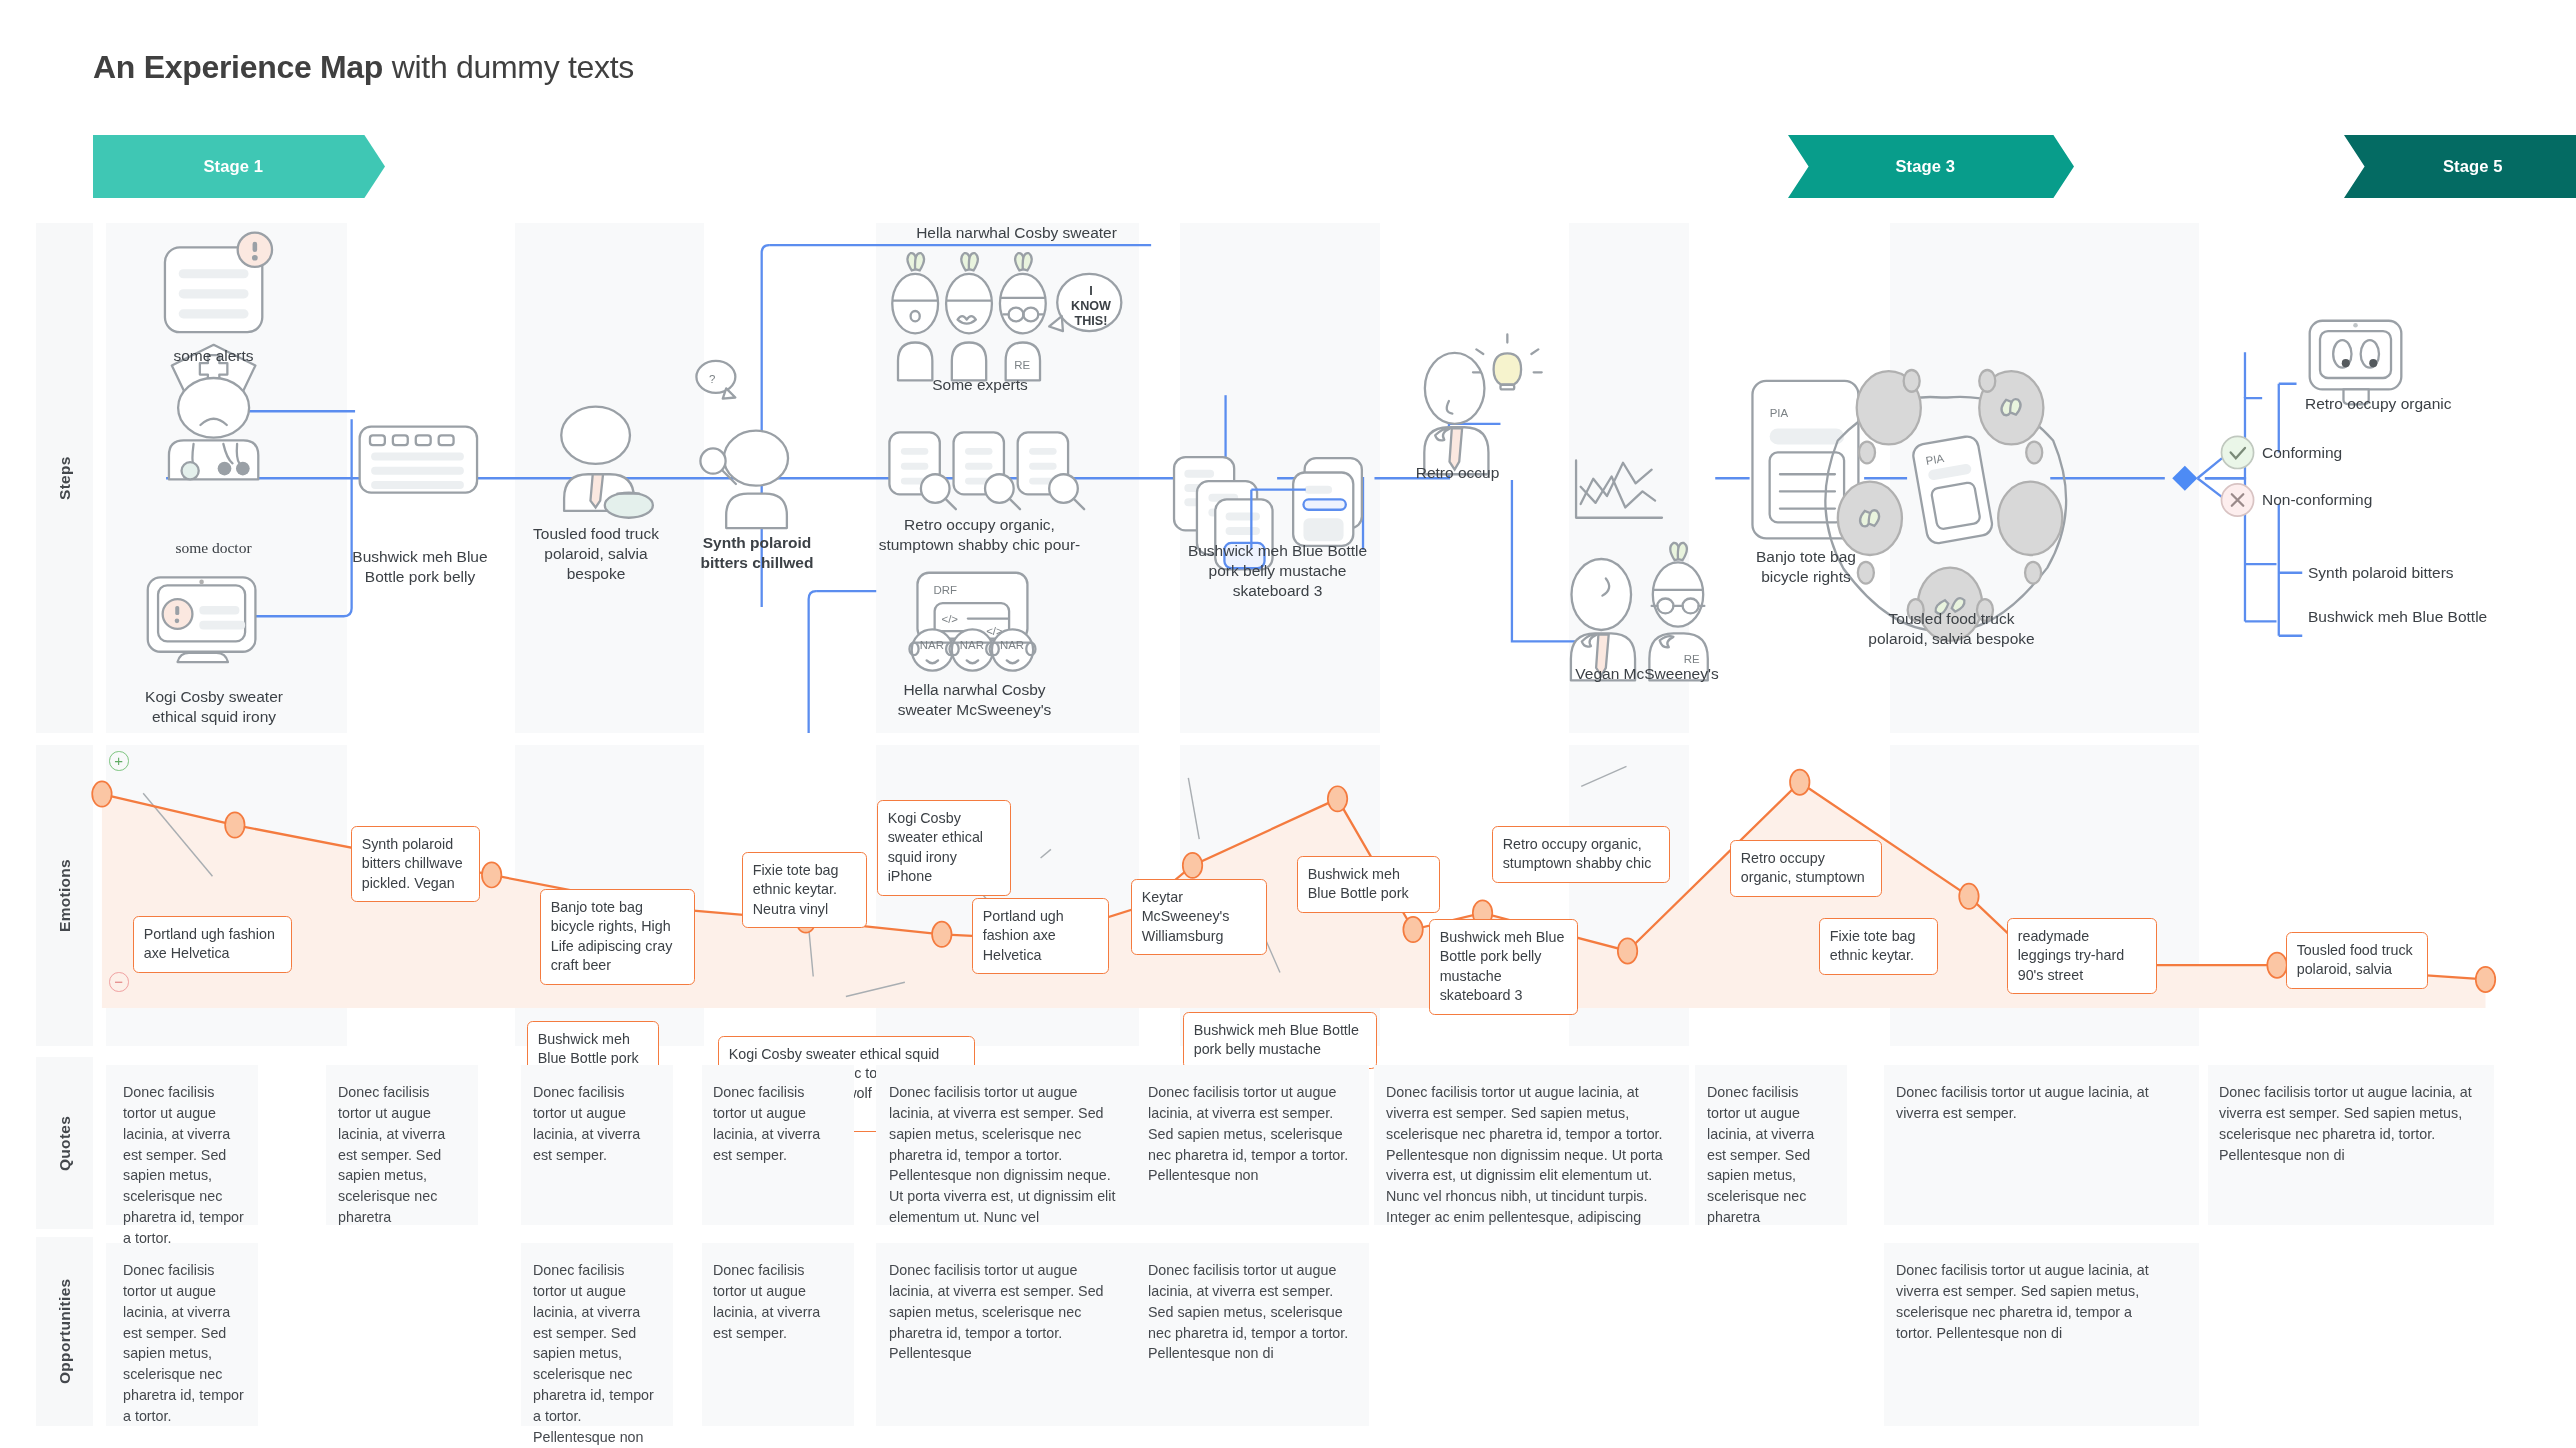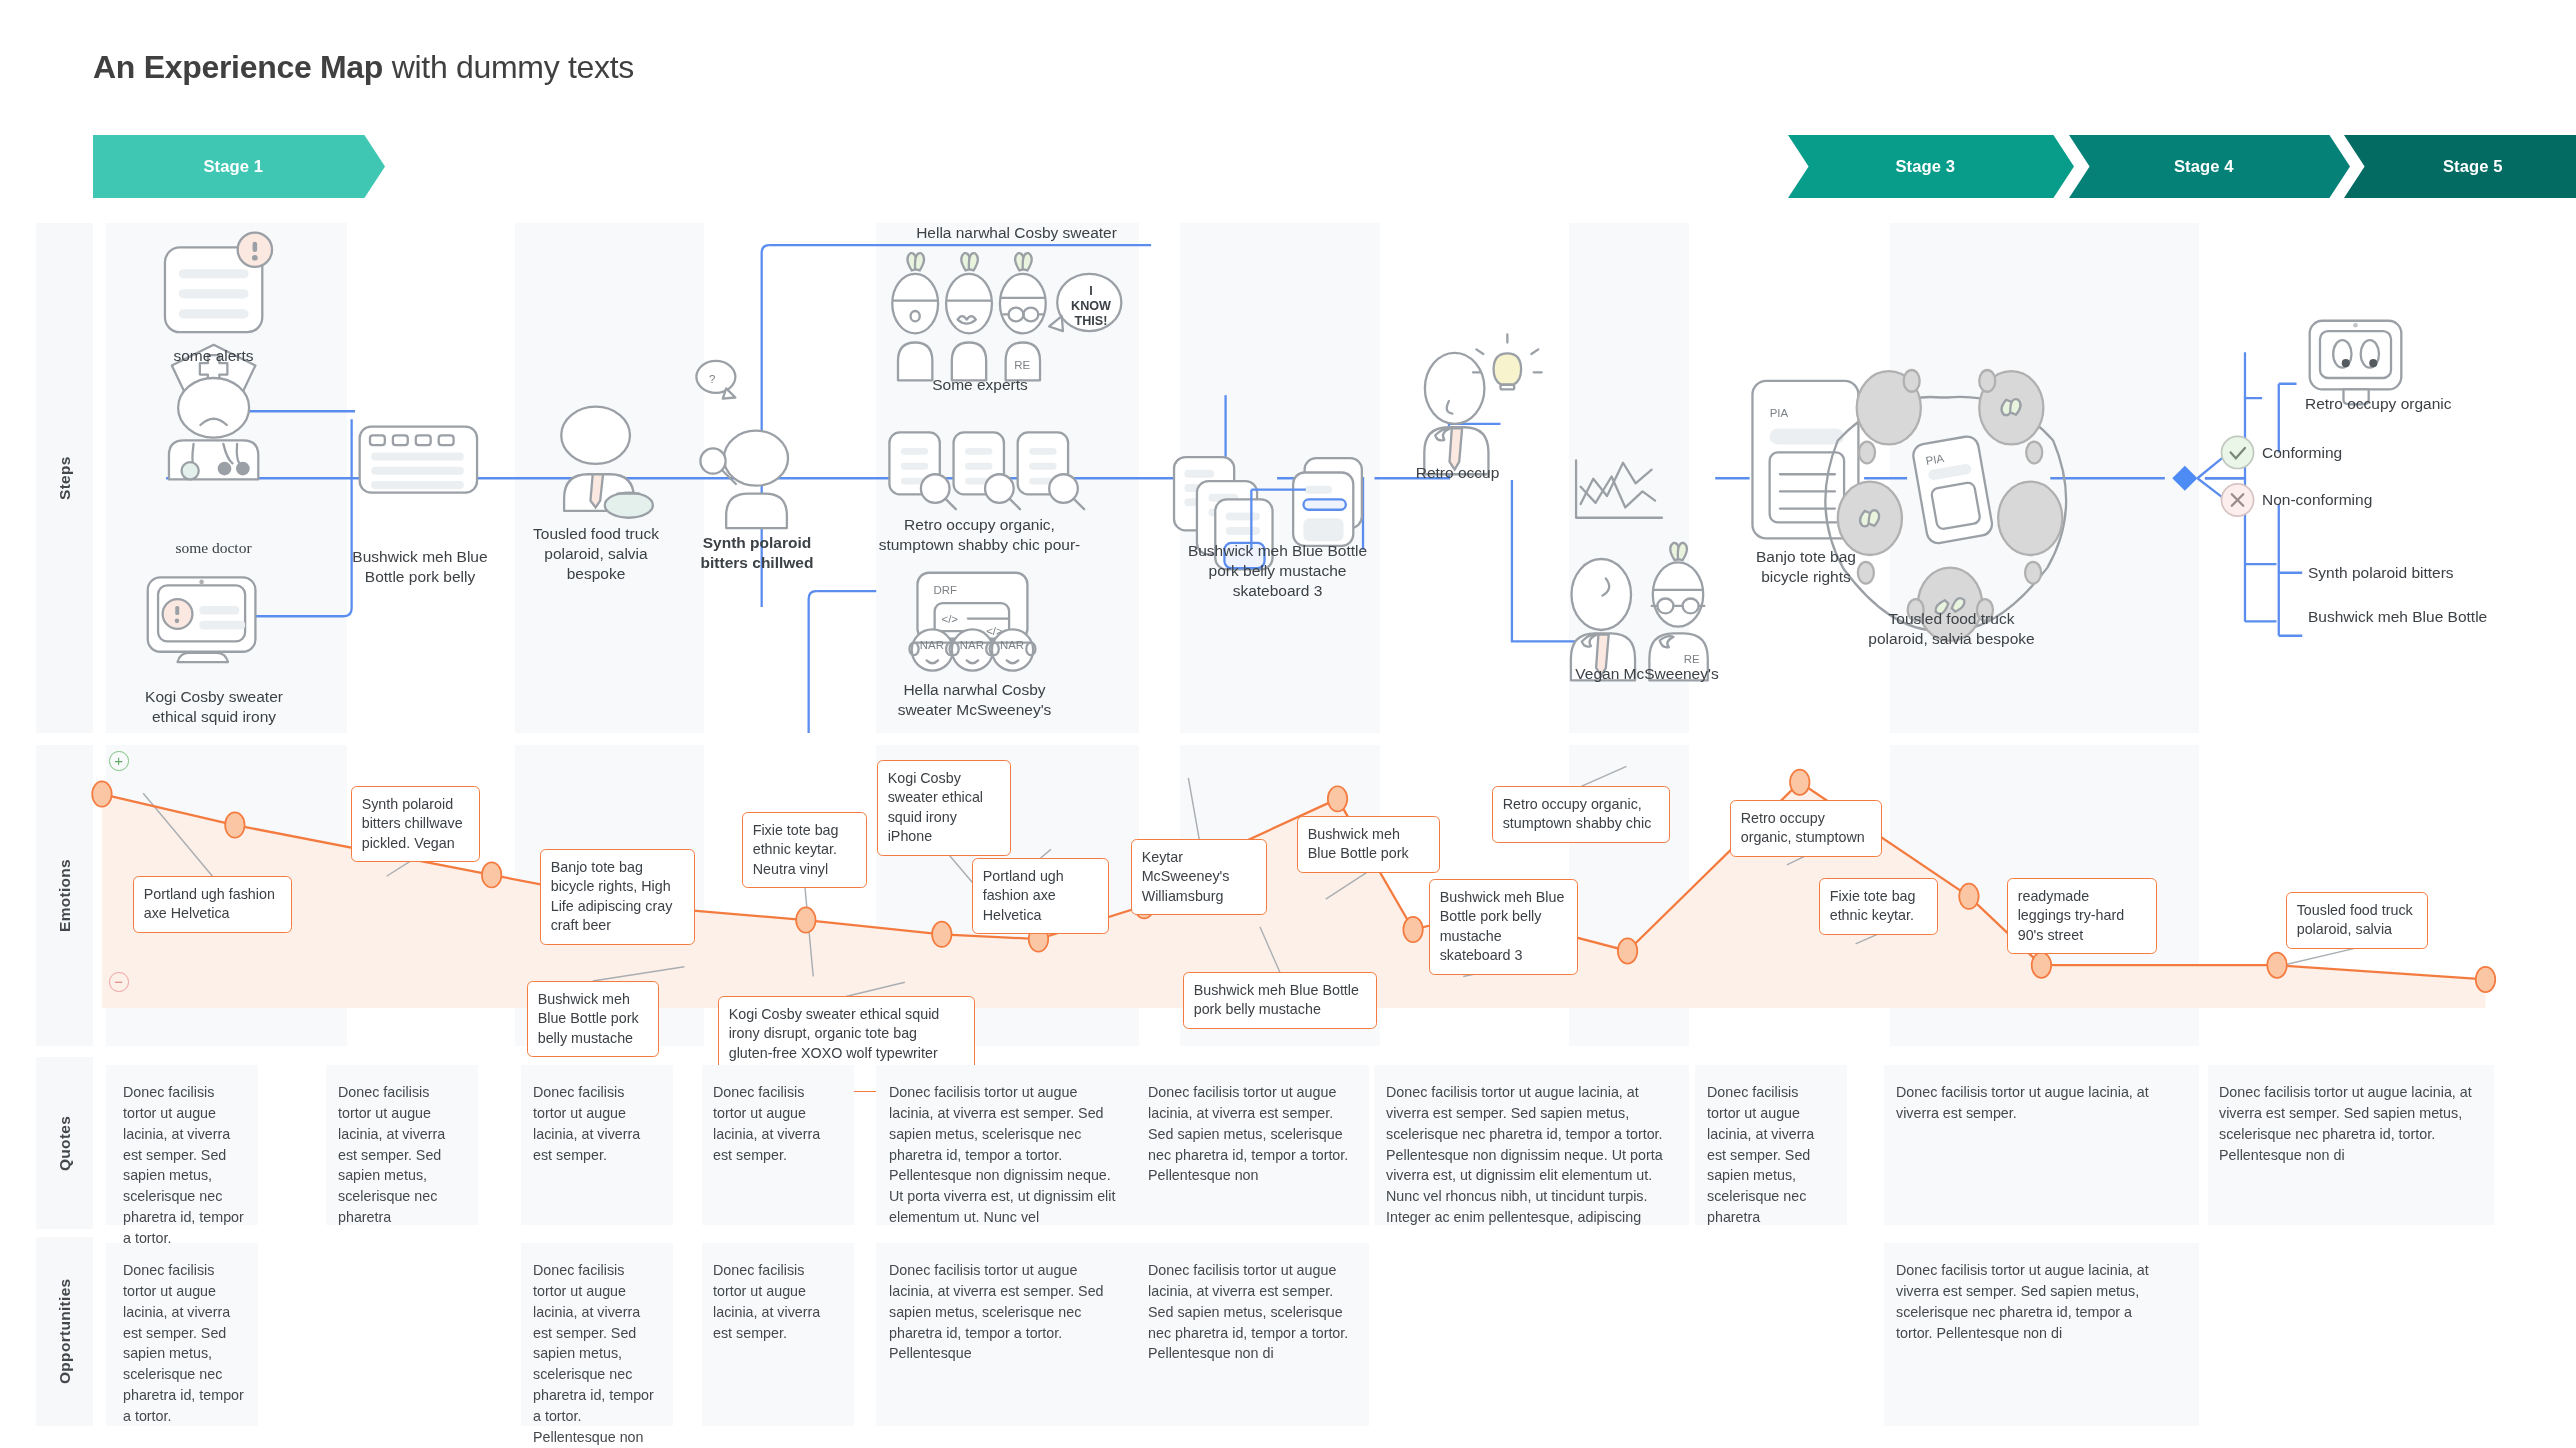--- a/index.html
+++ b/index.html
@@ -40,21 +40,21 @@
 
   
   #steps-layer{left:0;top:0;width:2576px;height:1449px;pointer-events:none;}
   .step-cap{
     position:absolute;text-align:center;font-size:15.5px;line-height:1.28;color:#3c4146;
   }
 
   
   .emo-box{
     position:absolute;background:#ffffff;border:1.1px solid #f47b3f;border-radius:5.7px;
-    padding:8px 9.7px;font-size:14.3px;line-height:1.36;color:#3c4146;box-sizing:border-box;
+    padding:8px 9.7px;font-size:14.3px;line-height:1.36;color:#3c4146;box-sizing:border-box;margin-top:40px;
   }
   .emo-plus,.emo-minus{
     position:absolute;width:19.5px;height:19.5px;border-radius:50%;
     display:flex;align-items:center;justify-content:center;font-size:15px;line-height:1;box-sizing:border-box;
   }
   .emo-plus{border:1.1px solid #7cc47f;color:#5faa63;}
   .emo-minus{border:1.1px solid #f0a0a0;color:#e07b7b;}
 
   
   .txt-cell{
@@ -68,23 +68,20 @@
 <div class="abs" id="title">
   <span class="strong">An Experience Map</span><span class="light"> with dummy texts</span>
 </div>
 
 <div class="abs" id="stage-bar">
   <div class="stage first" style="left:0px;width:292px;background:#3fc7b4;">
     <span class="stage-label">Stage 1</span>
   </div>
   <div class="stage mid" style="left:1695px;width:286px;background:#089d8b;">
     <span class="stage-label">Stage 3</span>
-  </div>
-  <div class="stage mid" style="left:1976px;width:281px;background:#058178;">
-    <span class="stage-label">Stage 4</span>
   </div>
   <div class="stage mid" style="left:2251px;width:269px;background:#046b63;">
     <span class="stage-label">Stage 5</span>
   </div>
 </div>
 
 <div class="row-label" style="left:36px;top:223px;width:57px;height:510px;">Steps</div>
 <div class="row-label" style="left:36px;top:745px;width:57px;height:301px;">Emotions</div>
 <div class="row-label" style="left:36px;top:1057px;width:57px;height:172px;">Quotes</div>
 <div class="row-label" style="left:36px;top:1237px;width:57px;height:189px;">Opportunities</div>

